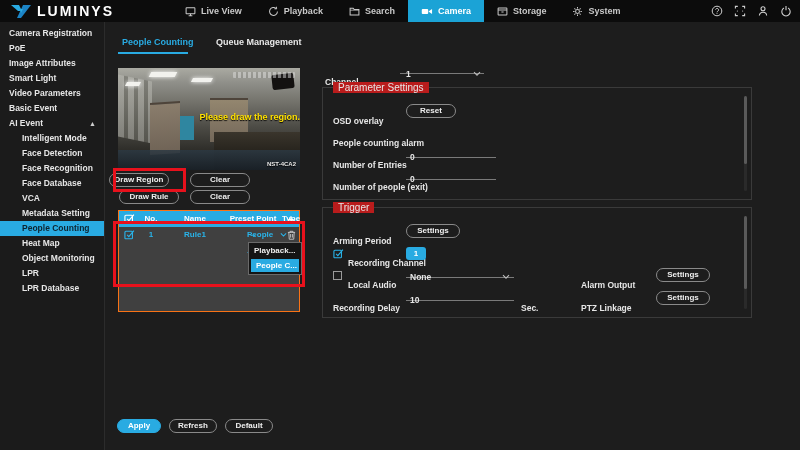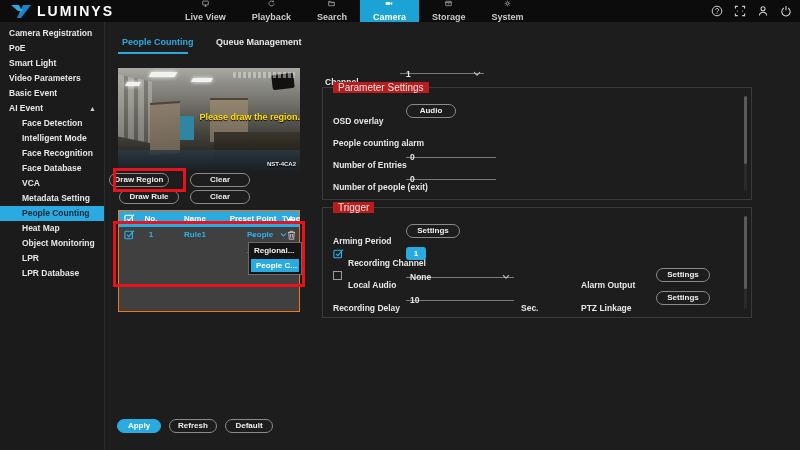--- a/index.html
+++ b/index.html
@@ -7,21 +7,21 @@
     font-family:"Liberation Sans","DejaVu Sans",sans-serif; }
   #app { position:relative; width:800px; height:450px; background:#1d1d1d; }
 
   
   .topbar { position:absolute; left:0; top:0; width:800px; height:22px; background:#0c0c0c;
     display:flex; align-items:center; z-index:50; }
   .brand { display:flex; align-items:center; gap:5px; padding-left:10px; }
   .brand-name { color:#fff; font-size:14px; font-weight:bold; letter-spacing:2px; }
   .nav { position:absolute; left:172px; top:0; height:22px; display:flex; }
   .nav-item { display:flex; align-items:center; gap:5px; padding:0 13px; height:22px;
-    color:#c9c9c9; font-size:9px; font-weight:bold; cursor:pointer;flex-direction:column; }
+    color:#c9c9c9; font-size:9px; font-weight:bold; cursor:pointer; }
   .nav-item svg { stroke:#c9c9c9; }
   .nav-item.active { background:#1ba3d6; color:#fff; }
   .nav-item.active svg { stroke:#fff; }
   .top-actions { position:absolute; right:8px; top:0; height:22px; display:flex; align-items:center; gap:11px; }
   .top-actions svg { stroke:#cfcfcf; }
 
   
   .sidebar { position:absolute; left:0; top:22px; width:105px; height:428px; background:#1b1b1b;
     border-right:1px solid #2c2c2c; padding-top:4px; z-index:40; }
   .side-item { position:relative; height:15px; line-height:15px; padding-left:9px;
@@ -190,29 +190,30 @@
       <svg width="12" height="12" viewBox="0 0 12 12" fill="none" stroke-width="1.1">
         <path d="M3.9 3.1a4.2 4.2 0 1 0 4.2 0"></path>
           <path d="M6 1v4.2"></path>
       </svg>
     </div>
   </div>
 
   <div class="sidebar">
     <div class="side-item">Camera Registration</div>
     <div class="side-item">PoE</div>
+    <div class="side-item">Image Attributes</div>
     <div class="side-item">Smart Light</div>
     <div class="side-item">Video Parameters</div>
     <div class="side-item">Basic Event</div>
     <div class="side-item">
       <span>AI Event</span>
       <span class="chev">▲</span>
     </div>
+    <div class="side-item child">Intelligent Mode</div>
     <div class="side-item child">Face Detection</div>
-    <div class="side-item child">Intelligent Mode</div>
     <div class="side-item child">Face Recognition</div>
     <div class="side-item child">Face Database</div>
     <div class="side-item child">VCA</div>
     <div class="side-item child">Metadata Setting</div>
     <div class="side-item child active">People Counting</div>
     <div class="side-item child">Heat Map</div>
     <div class="side-item child">Object Monitoring</div>
     <div class="side-item child">LPR</div>
     <div class="side-item child">LPR Database</div>
   </div>
@@ -279,39 +280,39 @@
         <svg width="9" height="10" viewBox="0 0 10 11" fill="none" stroke="#d8d8d8" stroke-width="0.9">
           <path d="M1 2.6h8M3.4 2.6V1.4h3.2v1.2"></path>
             <path d="M2 2.6l.5 7.6h5l.5-7.6"></path>
             <path d="M4 4.4v4M6 4.4v4"></path>
         </svg>
       </span>
     </div>
   </div>
 
   <div class="dropdown">
-    <div class="dd-opt">Regional...</div>
+    <div class="dd-opt">Playback...</div>
     <div class="dd-opt sel">People C...</div>
   </div>
   <div class="annotation" style="left:113px; top:221px; width:192px; height:66px;"></div>
 
   <span class="flabel" style="left:325px; top:69px;">Channel</span>
   <div class="uline" style="left:400px; top:62px; width:84px;">
     <span class="fvalue" style="left:6px; top:7px;">1</span>
     <span class="chev-ic" style="left:73px; top:9px;">
       <svg width="8" height="6" viewBox="0 0 8 6" fill="none" stroke="#bdbdbd" stroke-width="1.1">
           <path d="M1 1.2l3 3 3-3"></path>
         </svg>
     </span>
   </div>
 
   <div class="fieldset" style="left:322px; top:87px; width:430px; height:113px;">
     <div class="legend">Parameter Settings</div>
     <span class="flabel" style="left:10px; top:20px;">OSD overlay</span>
-    <button class="obtn" style="left:83px; top:16px; width:50px;">Audio</button>
+    <button class="obtn" style="left:83px; top:16px; width:50px;">Reset</button>
     <span class="flabel" style="left:10px; top:42px;">People counting alarm</span>
     <span class="flabel" style="left:10px; top:64px;">Number of Entries</span>
     <div class="uline" style="left:83px; top:58px; width:90px;">
       <span class="fvalue" style="left:4px; top:6px;">0</span>
     </div>
     <span class="flabel" style="left:10px; top:86px;">Number of people (exit)</span>
     <div class="uline" style="left:83px; top:80px; width:90px;">
       <span class="fvalue" style="left:4px; top:6px;">0</span>
     </div>
     <div class="sbtrack">

